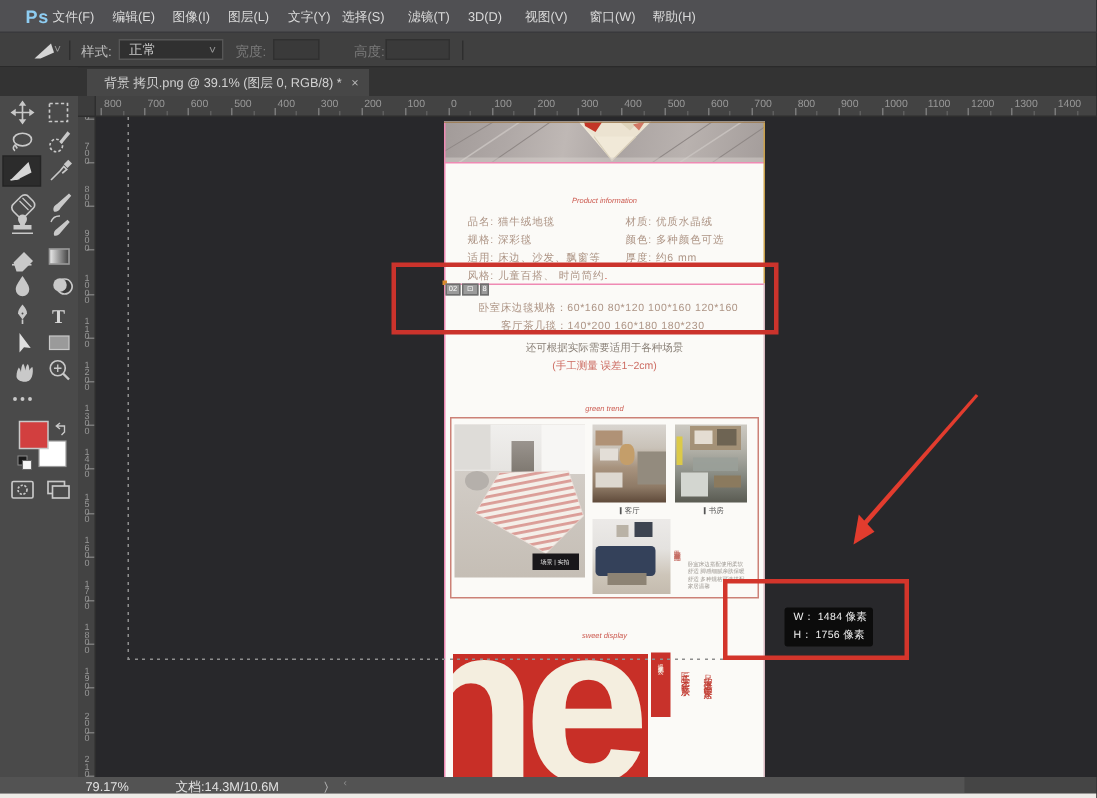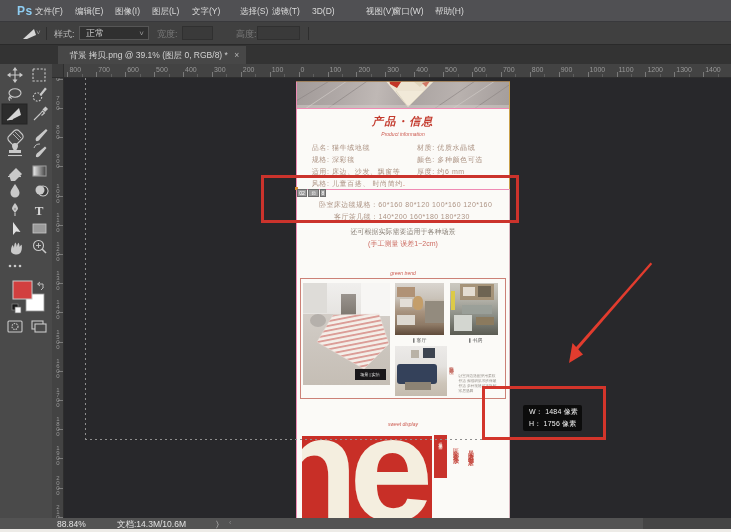--- a/index.html
+++ b/index.html
@@ -78,21 +78,20 @@
       <polygon points="88,-2 140,-2 112,26" fill="#f1e9d8"></polygon>
       <polygon points="88,-2 140,-2 128,10 100,10" fill="#e8dfcc" opacity="0.55"></polygon>
       <polygon points="93,-2 107,-2 101,7 94,3" fill="#c23527"></polygon>
       <polygon points="118,1 132,-2 124,6" fill="#ded4bc"></polygon>
       <path d="M100,10 L112,26 L128,10" fill="none" stroke="#d8cfba" stroke-width="0.8"></path>
       <polygon points="126,2 134,0 130,6" fill="#c84a38" opacity="0.7"></polygon>
     </svg>
     <div class="abs" style="left:0;top:24px;width:214px;height:3px;background:#d5d0cb;opacity:0.5"></div>
   </div>
 
-  <div class="t redtitle" style="left:0;top:32.5px;width:214px;text-align:center;font-size:11px;letter-spacing:1.4px">产品・信息</div>
   <div class="t redsmall" style="left:0;top:50px;width:214px;text-align:center">Product information</div>
 
   <div class="t cjk" style="left:15.7px;top:62px">品名: 猫牛绒地毯</div>
   <div class="t cjk" style="left:121px;top:62px">材质: 优质水晶绒</div>
   <div class="t cjk" style="left:15.7px;top:74px">规格: 深彩毯</div>
   <div class="t cjk" style="left:121px;top:74px">颜色: 多种颜色可选</div>
   <div class="t cjk" style="left:15.7px;top:86px">适用: 床边、沙发、飘窗等</div>
   <div class="t cjk" style="left:121px;top:86px">厚度: 约6 mm</div>
   <div class="t cjk" style="left:15.7px;top:98px">风格: 儿童百搭、 时尚简约<span style="color:#d04030">.</span></div>
 
@@ -360,24 +359,24 @@
   </g>
 </svg>
 </div>
 <div class="abs" id="menubar">
   <span id="pslogo">Ps</span>
   <span class="mi" style="left:35px">文件(F)</span>
   <span class="mi" style="left:75px">编辑(E)</span>
   <span class="mi" style="left:115px">图像(I)</span>
   <span class="mi" style="left:152px">图层(L)</span>
   <span class="mi" style="left:192px">文字(Y)</span>
-  <span class="mi" style="left:240px">选择(S)</span>
+  <span class="mi" style="left:228px">选择(S)</span>
   <span class="mi" style="left:272px">滤镜(T)</span>
   <span class="mi" style="left:312px">3D(D)</span>
-  <span class="mi" style="left:366px">视图(V)</span>
+  <span class="mi" style="left:350px">视图(V)</span>
   <span class="mi" style="left:393px">窗口(W)</span>
   <span class="mi" style="left:435px">帮助(H)</span>
 </div>
 <div class="abs" id="optbar">
   <svg width="20" height="16" viewBox="0 0 20 16" style="position:absolute;left:20px;top:4px">
     <path d="M3,13 L14,3 L16,9 L7,13 Z" fill="#d6d6d6"></path>
   </svg>
   <span style="position:absolute;left:36px;top:6px;color:#9a9a9a;font-size:8px">˅</span>
   <span class="olabel" style="left:54px">样式:</span>
   <div id="stylesel">正常<span class="chev">˅</span></div>
@@ -491,18 +490,18 @@
     <div class="vl" style="top:339.2px">1<br>8<br>0<br>0</div>
     <div class="tk" style="top:380.4px"></div>
     <div class="vl" style="top:368.4px">1<br>9<br>0<br>0</div>
     <div class="tk" style="top:409.6px"></div>
     <div class="vl" style="top:397.6px">2<br>0<br>0<br>0</div>
     <div class="tk" style="top:438.8px"></div>
     <div class="vl" style="top:426.8px">2<br>1<br>0<br>0</div>
   </div>
 <div class="abs" id="statusband">
   <div class="dk"></div>
-  <span style="position:absolute;left:57px;top:1px">88.84%</span>
+  <span style="position:absolute;left:57px;top:1px">79.17%</span>
   <span style="position:absolute;left:117px;top:1px">文档:14.3M/10.6M</span>
   <span style="position:absolute;left:216px;top:1px;color:#b0b0b0">〉</span>
   <span style="position:absolute;left:229px;top:1px;color:#8a8a8a;font-size:7px">‹</span>
 </div>
 <div class="abs" id="bottomstrip"></div>
 
 </body></html>

